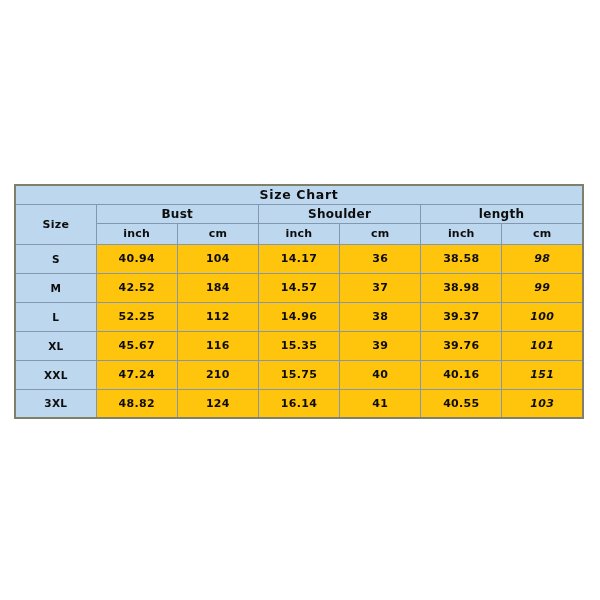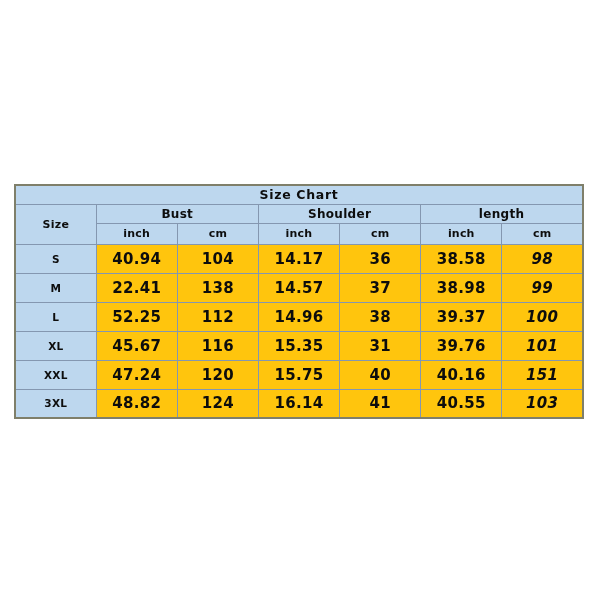--- a/index.html
+++ b/index.html
@@ -78,21 +78,21 @@
   
   .size-cell {
     height: 29px;
     font-size: 10.5px;
     background: #bdd7ee;
     letter-spacing: 0.3px;
     border-left: none !important;
   }
   .val-cell {
     height: 29px;
-    font-size: 15px;
+    font-size: 11px;
     background: #ffc50d;
     letter-spacing: 0.3px;
   }
   #size-chart tr:last-child .val-cell,
   #size-chart tr:last-child .size-cell {
     border-bottom: none;
   }
   .val-cell.last-col {
     border-right: none;
     font-style: italic;
@@ -131,22 +131,22 @@
         <td class="val-cell">40.94</td>
         <td class="val-cell">104</td>
         <td class="val-cell">14.17</td>
         <td class="val-cell">36</td>
         <td class="val-cell">38.58</td>
         <td class="val-cell last-col">98</td>
       </tr>
 
       <tr>
         <td class="size-cell">M</td>
-        <td class="val-cell">22.41</td>
-        <td class="val-cell">138</td>
+        <td class="val-cell">42.52</td>
+        <td class="val-cell">184</td>
         <td class="val-cell">14.57</td>
         <td class="val-cell">37</td>
         <td class="val-cell">38.98</td>
         <td class="val-cell last-col">99</td>
       </tr>
 
       <tr>
         <td class="size-cell">L</td>
         <td class="val-cell">52.25</td>
         <td class="val-cell">112</td>
@@ -154,29 +154,29 @@
         <td class="val-cell">38</td>
         <td class="val-cell">39.37</td>
         <td class="val-cell last-col">100</td>
       </tr>
 
       <tr>
         <td class="size-cell">XL</td>
         <td class="val-cell">45.67</td>
         <td class="val-cell">116</td>
         <td class="val-cell">15.35</td>
-        <td class="val-cell">31</td>
+        <td class="val-cell">39</td>
         <td class="val-cell">39.76</td>
         <td class="val-cell last-col">101</td>
       </tr>
 
       <tr>
         <td class="size-cell">XXL</td>
         <td class="val-cell">47.24</td>
-        <td class="val-cell">120</td>
+        <td class="val-cell">210</td>
         <td class="val-cell">15.75</td>
         <td class="val-cell">40</td>
         <td class="val-cell">40.16</td>
         <td class="val-cell last-col">151</td>
       </tr>
 
       <tr>
         <td class="size-cell">3XL</td>
         <td class="val-cell">48.82</td>
         <td class="val-cell">124</td>

